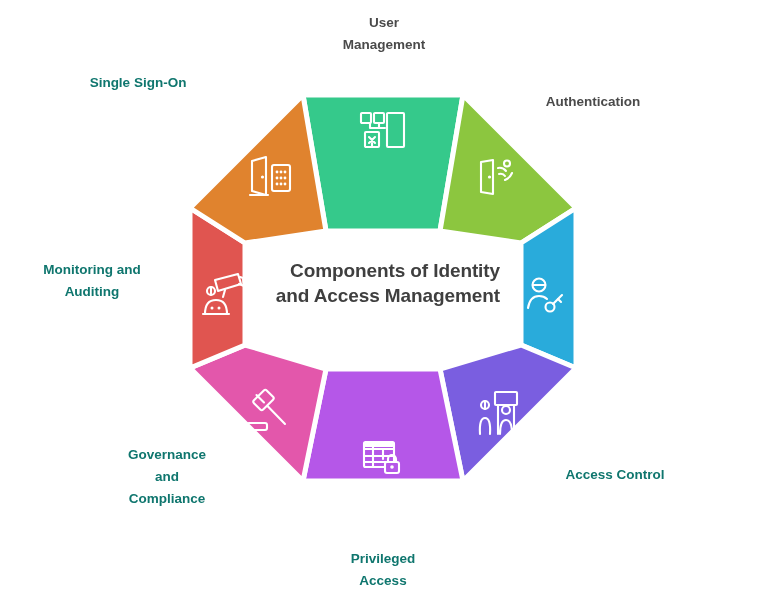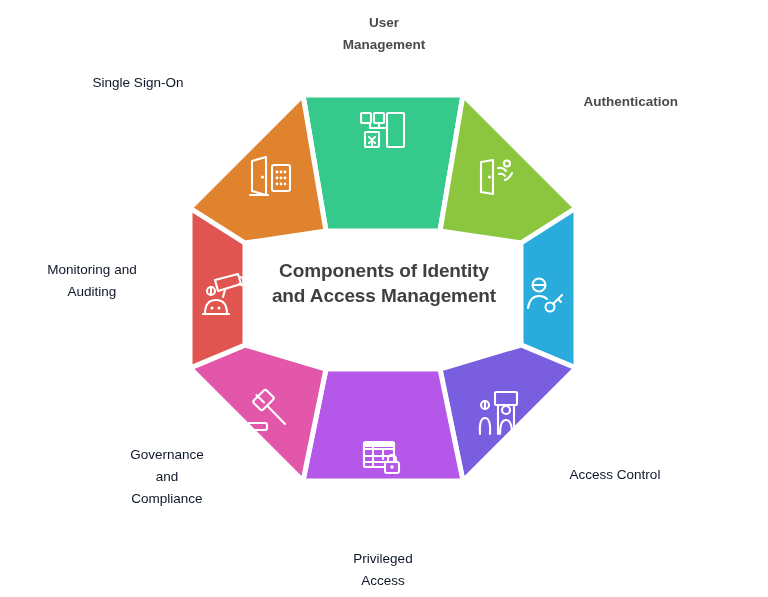--- a/index.html
+++ b/index.html
@@ -29,45 +29,45 @@
   }
   .seg { stroke: #ffffff; stroke-width: 5; stroke-linejoin: miter; }
   .icon-g { fill: none; stroke: #ffffff; stroke-width: 2.1; stroke-linecap: round; stroke-linejoin: round; }
   .icon-g .solid { fill: #ffffff; stroke: none; }
 
   .center-text {
     position: absolute;
     left: 268px;
     top: 258px;
     width: 232px;
-    text-align: center;
+    text-align: right;
     font-size: 19px;
     font-weight: bold;
     line-height: 25px;
     color: #3f3f3f;
     letter-spacing: -0.1px;
   }
 
   .olabel {
     position: absolute;
     text-align: center;
     font-size: 13.5px;
     line-height: 22px;
-    font-weight: normal;
-    color: #0f172a;
+    font-weight: bold;
+    color: #0f766e;
     white-space: pre-line;
   }
   .olabel.muted {
     color: #4a4a4a;
     font-weight: bold;
   }
 
   
   #label-user-management      { left: 284px; top: 12px;  width: 200px; }
-  #label-authentication       { left: 508px; top: 91px;  width: 170px; text-align: right; }
+  #label-authentication       { left: 508px; top: 91px;  width: 170px; }
   #label-authorization        { left: 598px; top: 287px; width: 160px; }
   #label-access-control       { left: 530px; top: 464px; width: 170px; }
   #label-privileged-access    { left: 293px; top: 548px; width: 180px; }
   #label-governance           { left: 78px;  top: 444px; width: 178px; }
   #label-monitoring           { left: 12px;  top: 259px; width: 160px; }
   #label-single-sign-on       { left: 48px;  top: 72px;  width: 180px; }
 </style>
 </head>
 <body>
 

